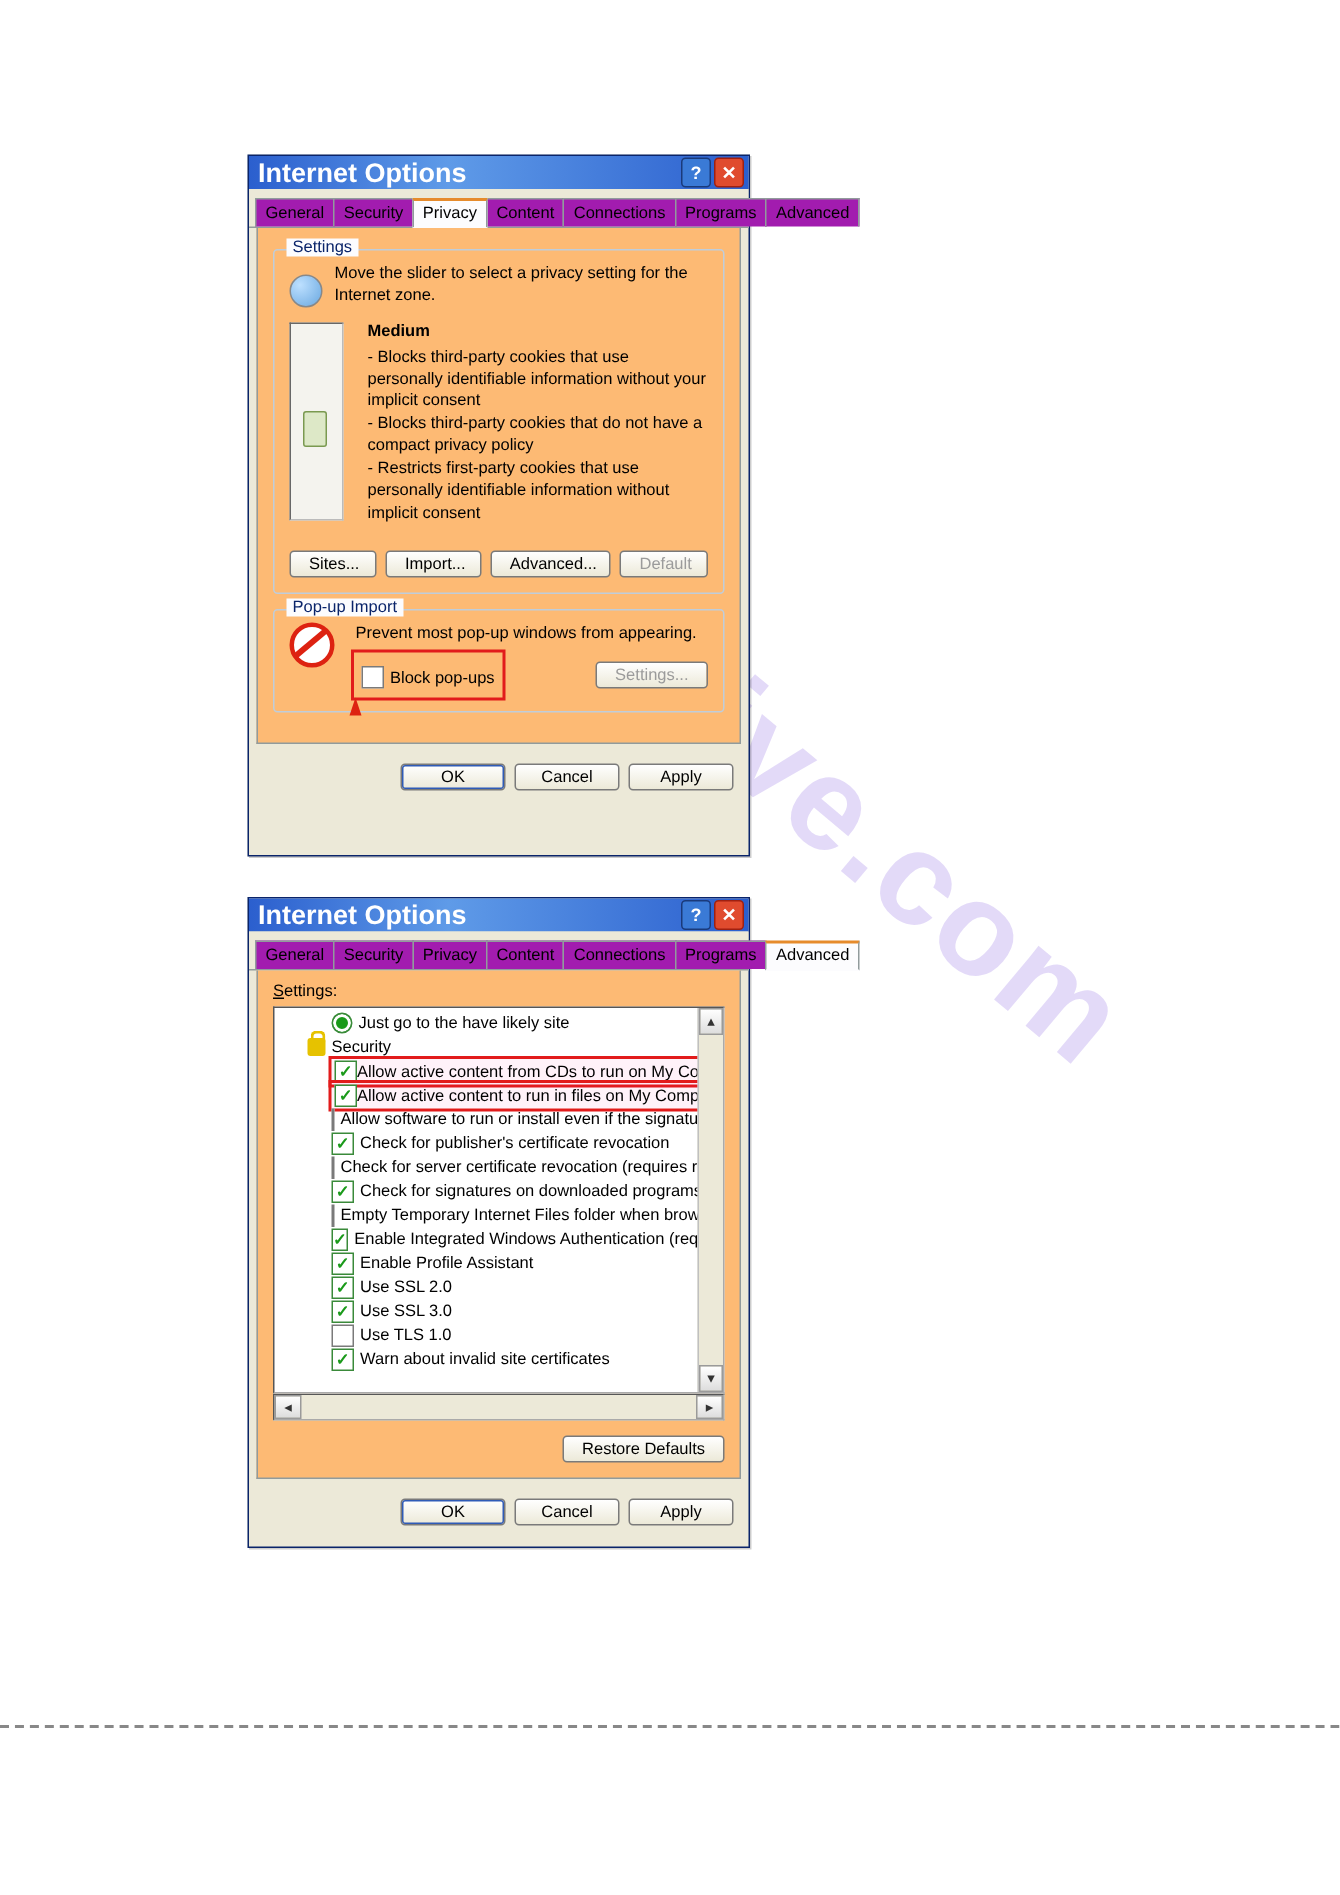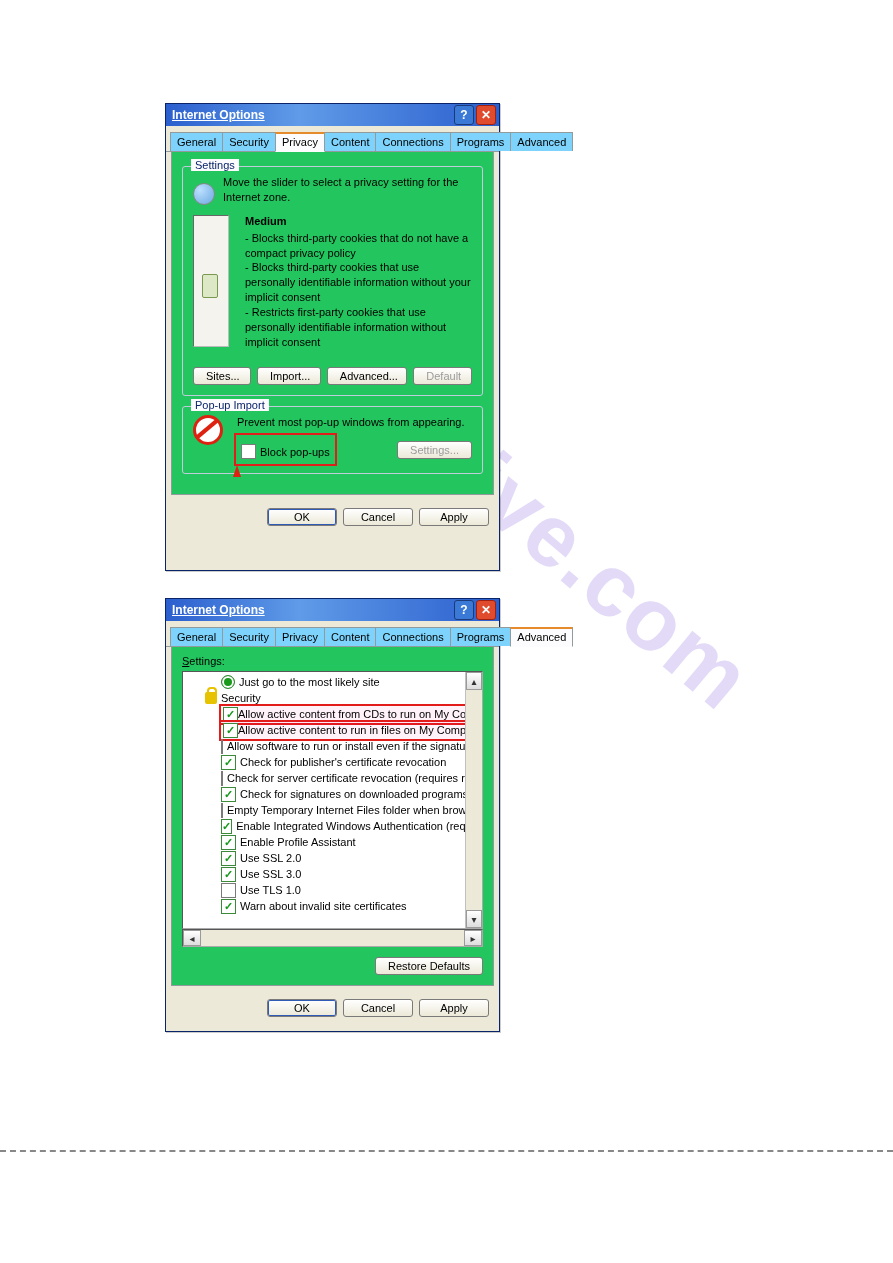--- a/index.html
+++ b/index.html
@@ -42,21 +42,21 @@
 .titlebar {
   height: 22px;
   background: linear-gradient(to right, #2b5fce, #5f9be8 40%, #2b5fce);
   display: flex;
   align-items: center;
   justify-content: space-between;
   padding: 0 3px 0 6px;
   color: #fff;
   font-weight: bold;
 }
-.titlebar .title { font-size: 12px; text-decoration: underline; }
+.titlebar .title { font-size: 18px; }
 .titlebar .btns { display: flex; gap: 2px; }
 .tb-btn {
   width: 18px; height: 18px;
   background: #3a7ad6;
   border: 1px solid #1a3a7a;
   border-radius: 3px;
   display: flex; align-items: center; justify-content: center;
   color: #fff; font-weight: bold; font-size: 12px;
 }
 .tb-close { background: #e04b2e; border-color: #a02010; }
@@ -65,34 +65,34 @@
   padding: 6px 4px 0 4px;
   gap: 0;
   border-bottom: 1px solid #919B9C;
   background: #ECE9D8;
 }
 .tab {
   padding: 3px 6px 3px 6px;
   font-size: 11px;
   border: 1px solid #919B9C;
   border-bottom: none;
-  background: #7dd3fc;
+  background: #a21caf;
   margin-right: -1px;
   position: relative;
 }
 .tab.active {
   background: #FCFCFE;
   border-top: 2px solid #E68B2C;
   padding-top: 2px;
   z-index: 2;
   border-bottom: 1px solid #FCFCFE;
   margin-bottom: -1px;
 }
 .panel {
-  background: #22c55e;
+  background: #fdba74;
   margin: 0 5px 5px 5px;
   border: 1px solid #919B9C;
   border-top: none;
   padding: 8px 10px 10px 10px;
 }
 .groupbox {
   border: 1px solid #BFCDDB;
   border-radius: 3px;
   margin: 6px 0 10px 0;
   padding: 8px 10px 10px 10px;
@@ -286,22 +286,22 @@
           <span class="globe-icon"></span>
           <div class="desc-text">Move the slider to select a privacy setting for the Internet zone.</div>
         </div>
 
         <div class="row" style="margin-top:10px; align-items:flex-start;">
           <div class="slider-col">
             <div class="slider-thumb"></div>
           </div>
           <div style="flex:1;">
             <div style="font-weight:bold; margin-bottom:4px;">Medium</div>
+            <div class="desc-text">- Blocks third-party cookies that use personally identifiable information without your implicit consent</div>
             <div class="desc-text">- Blocks third-party cookies that do not have a compact privacy policy</div>
-            <div class="desc-text">- Blocks third-party cookies that use personally identifiable information without your implicit consent</div>
             <div class="desc-text">- Restricts first-party cookies that use personally identifiable information without implicit consent</div>
           </div>
         </div>
 
         <div class="btn-row" style="justify-content:flex-start; margin-top:18px;">
           <button class="btn">Sites...</button>
           <button class="btn">Import...</button>
           <button class="btn">Advanced...</button>
           <button class="btn disabled">Default</button>
         </div>
@@ -354,21 +354,21 @@
       <div class="tab active">Advanced</div>
     </div>
 
     <div class="panel">
       <span class="settings-label"><span class="ul">S</span>ettings:</span>
 
       <div class="tree" style="position:relative;">
         <div class="tree-inner">
           <div class="tree-row indent2">
             <span class="radio-green"></span>
-            <span>Just go to the most likely site</span>
+            <span>Just go to the have likely site</span>
           </div>
           <div class="tree-row indent1">
             <span class="lock-icon"></span>
             <span>Security</span>
           </div>
           <div id="tree-items">
               <div class="tree-row indent2">
                 <span class="highlight-pink"><span class="cb-green">✓</span><span>Allow active content from CDs to run on My Computer</span></span>
               </div>
               <div class="tree-row indent2">

